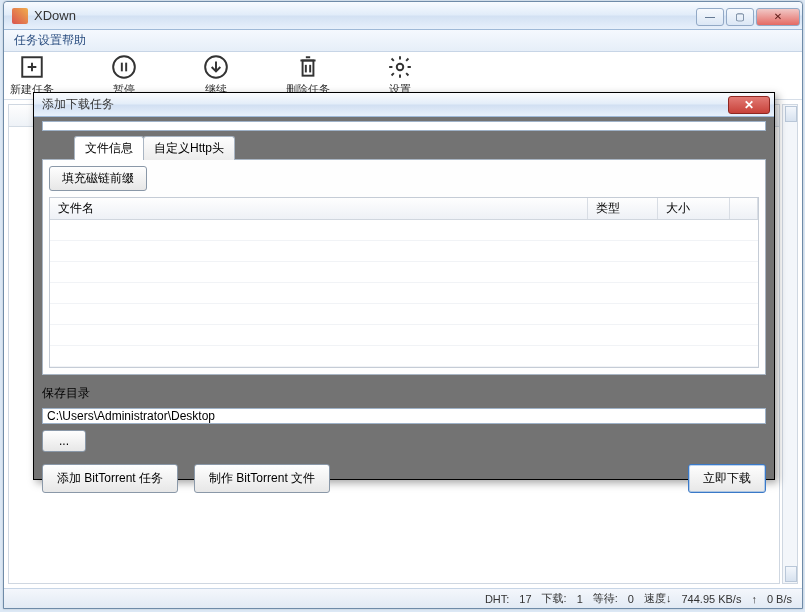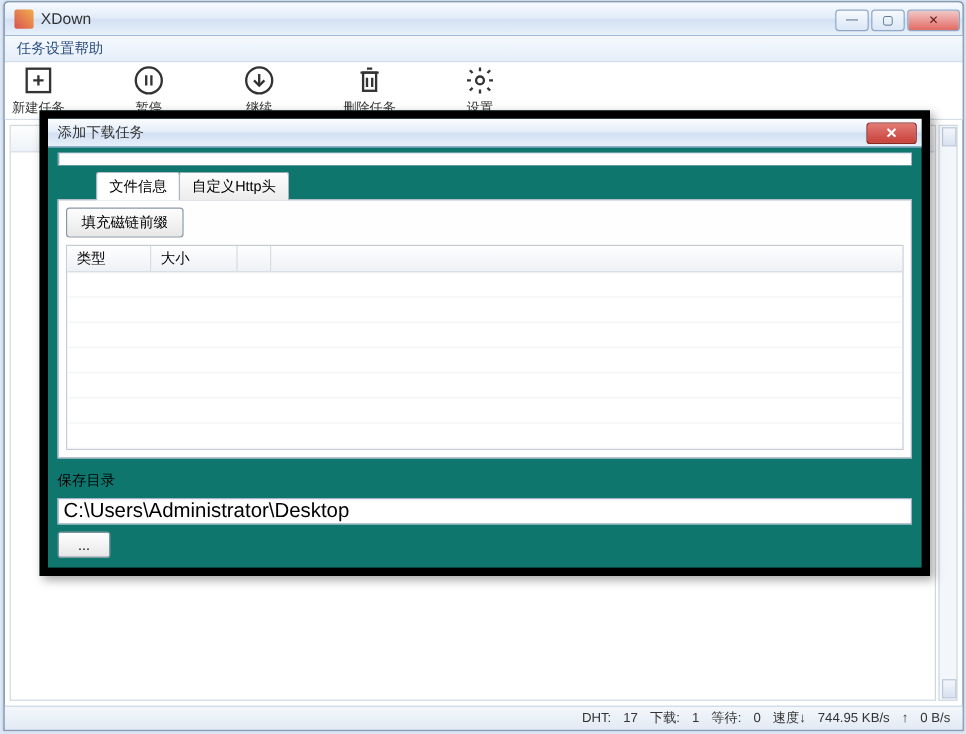--- a/index.html
+++ b/index.html
@@ -117,22 +117,22 @@
       font-size: 11px;
       justify-content: flex-end;
       gap: 10px;
     }
 
     
     .dialog {
       position: absolute;
       left: 33px; top: 92px;
       width: 742px; height: 388px;
-      background: #0f766e;
-      border: 7px solid #000000;
+      background: #737373;
+      border: 1px solid #000000;
       box-shadow: 3px 3px 8px rgba(0,0,0,0.35);
     }
     .dialog-titlebar {
       height: 24px;
       background: linear-gradient(#fbfcfe,#e3edf9 48%,#d1dff2 52%,#e8f1fb);
       border-bottom: 1px solid #9fb9d7;
       display: flex; align-items: center;
       padding-left: 8px;
     }
     .dialog-titlebar .title { color:#333; }
@@ -225,21 +225,21 @@
       height:21px;
       border-bottom:1px solid #f1f3f6;
     }
 
     .save-row {
       display:flex; gap:6px; margin-top:10px;flex-direction:column;
     }
     .save-row input[type=text]{
       flex:1; height:20px;
       border:1px solid #9fb2c8; padding:0 4px;
-      font-family:inherit; font-size:17px;
+      font-family:inherit; font-size:12px;
       background:#fff;
     }
     .browse-btn { width:44px; text-align:center; }
 
     .bottom-row {
       display:flex; align-items:center; gap:16px; margin-top:12px;
     }
     .bottom-row .btn { padding: 5px 14px; }
     .spacer { flex:1; }
     .download-now { padding:5px 28px; }
@@ -340,20 +340,21 @@
     <div class="tabstrip">
       <div class="tab active">文件信息</div>
       <div class="tab">自定义Http头</div>
     </div>
     <div class="tab-panel">
       <div>
         <button class="btn">填充磁链前缀</button>
       </div>
       <div class="file-table">
         <div class="ft-header">
+          <div class="col col-name">文件名</div>
           <div class="col col-type">类型</div>
           <div class="col col-size">大小</div>
           <div class="col col-end"></div>
         </div>
         <div class="ft-body">
           <div class="ft-row"></div>
           <div class="ft-row"></div>
           <div class="ft-row"></div>
           <div class="ft-row"></div>
           <div class="ft-row"></div>
@@ -362,14 +363,20 @@
         </div>
       </div>
     </div>
 
     <div class="save-row">
       <span>保存目录</span>
       <input type="text" value="C:\Users\Administrator\Desktop" style="">
       <button class="btn browse-btn">...</button>
     </div>
 
+    <div class="bottom-row">
+      <button class="btn">添加 BitTorrent 任务</button>
+      <button class="btn">制作 BitTorrent 文件</button>
+      <div class="spacer"></div>
+      <button class="btn primary download-now">立即下载</button>
+    </div>
   </div>
 </div>
 
 </body></html>

